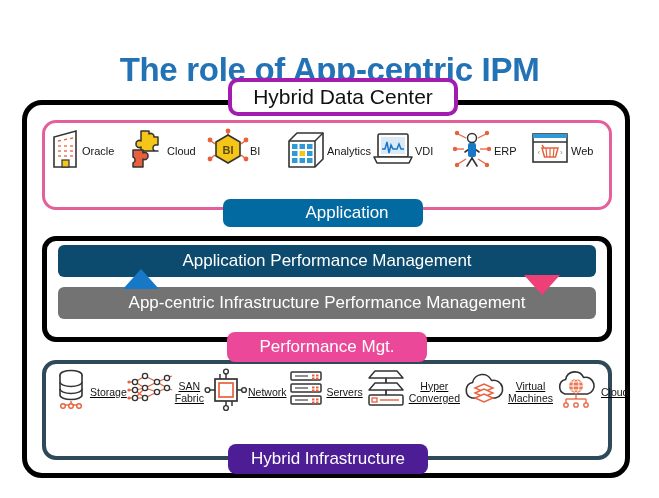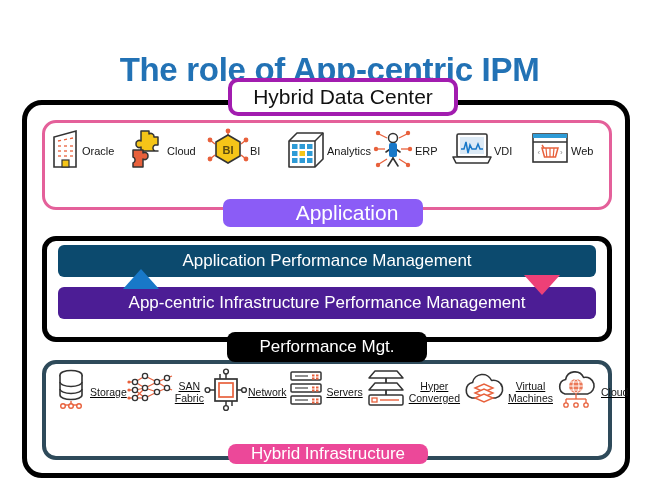--- a/index.html
+++ b/index.html
@@ -40,40 +40,40 @@
     box-sizing:border-box;
     z-index:12;
   }
   .badge-hdc{
     left:228px;top:78px;width:230px;height:38px;
     background:#ffffff;border:4px solid #a21caf;border-radius:10px;
     color:#111111;font-size:21px;
   }
   .badge-perf{
     left:227px;top:332px;width:200px;height:30px;
-    background:#000000;border-radius:8px;
+    background:#ec4899;border-radius:8px;
     color:#ffffff;font-size:17px;
   }
   .badge-infra{
-    left:228px;top:444px;width:200px;height:20px;
-    background:#ec4899;border-radius:8px;
+    left:228px;top:444px;width:200px;height:30px;
+    background:#4c1d95;border-radius:8px;
     color:#ffffff;font-size:17px;
   }
 
   
   .app-box{
     position:absolute;left:42px;top:120px;width:570px;height:90px;
     border:3px solid #E4609A;border-radius:14px;
     box-sizing:border-box;background:#ffffff;
   }
   .app-banner{
     position:absolute;left:223px;top:199px;width:200px;height:28px;
-    background:#8b5cf6;border-radius:7px;
+    background:#0369a1;border-radius:7px;
     display:flex;align-items:center;justify-content:center;
-    color:#ffffff;font-size:21px;white-space:nowrap;z-index:11;padding-left:48px;
+    color:#ffffff;font-size:17px;white-space:nowrap;z-index:11;padding-left:48px;
   }
 
   
   .icon-row{
     position:absolute;display:flex;align-items:flex-start;
     justify-content:space-between;
   }
   .app-icons{left:48px;top:126px;width:560px;}
   .infra-icons{left:52px;top:366px;width:552px;text-decoration:underline;}
 
@@ -100,21 +100,21 @@
     display:flex;align-items:center;justify-content:center;
     color:#ffffff;white-space:nowrap;
     box-sizing:border-box;
   }
   .bar-apm{
     left:58px;top:245px;width:538px;height:32px;
     background:#0c4a6e;border-radius:6px;font-size:17px;
   }
   .bar-ipm{
     left:58px;top:287px;width:538px;height:32px;
-    background:#4c1d95;border-radius:6px;font-size:17px;
+    background:#737373;border-radius:6px;font-size:17px;
   }
   
   .arrow-up{
     position:absolute;left:123px;top:269px;
     width:0;height:0;
     border-left:18px solid transparent;
     border-right:18px solid transparent;
     border-bottom:20px solid #1878C8;
     z-index:6;
   }
@@ -227,20 +227,32 @@
             <rect x="14.5" y="29" width="5.5" height="5" fill="#2E9BD6"></rect>
             <rect x="22" y="29" width="5.5" height="5" fill="#2E9BD6"></rect>
           </g>
         </svg>
       </div>
       <div class="icon-label">Analytics</div>
     </div>
 
     <div class="icon-cell">
       <div class="icon-glyph">
+        <svg width="44" height="38" viewBox="0 0 44 38">
+          <rect x="7" y="4" width="30" height="23" rx="1.5" fill="#fff" stroke="#333" stroke-width="1.6"></rect>
+          <rect x="10" y="7" width="24" height="17" fill="#DCEAF6"></rect>
+          <polyline points="11,19 14,19 16,12 18,23 20,15 22,19 26,19 28,14 30,19 33,19" fill="none" stroke="#1878C8" stroke-width="1.5"></polyline>
+          <path d="M3 27 H41 L38 33 H6 Z" fill="#fff" stroke="#333" stroke-width="1.6" stroke-linejoin="round"></path>
+        </svg>
+      </div>
+      <div class="icon-label">VDI</div>
+    </div>
+
+    <div class="icon-cell">
+      <div class="icon-glyph">
         <svg width="44" height="42" viewBox="0 0 44 42">
           <g stroke="#E8613C" stroke-width="1.3" fill="none">
             <path d="M16 10 L8 6"></path>
               <path d="M28 10 L36 6"></path>
             <path d="M16 31 L8 36"></path>
               <path d="M28 31 L36 36"></path>
             <path d="M14 21 L6 21"></path>
               <path d="M30 21 L38 21"></path>
           </g>
           <g fill="#E8613C">
@@ -250,32 +262,20 @@
               <circle cx="37" cy="37" r="2.2"></circle>
             <circle cx="5" cy="21" r="2.2"></circle>
               <circle cx="39" cy="21" r="2.2"></circle>
           </g>
           <circle cx="22" cy="10" r="4.5" fill="#fff" stroke="#333" stroke-width="1.5"></circle>
           <path d="M22 16 L22 30 M22 19 L15 24 M22 19 L29 24 M22 30 L17 38 M22 30 L27 38" stroke="#333" stroke-width="1.6" fill="none" stroke-linecap="round"></path>
           <rect x="18" y="15" width="8" height="14" rx="2" fill="#1878C8"></rect>
         </svg>
       </div>
       <div class="icon-label">ERP</div>
-    </div>
-
-    <div class="icon-cell">
-      <div class="icon-glyph">
-        <svg width="44" height="38" viewBox="0 0 44 38">
-          <rect x="7" y="4" width="30" height="23" rx="1.5" fill="#fff" stroke="#333" stroke-width="1.6"></rect>
-          <rect x="10" y="7" width="24" height="17" fill="#DCEAF6"></rect>
-          <polyline points="11,19 14,19 16,12 18,23 20,15 22,19 26,19 28,14 30,19 33,19" fill="none" stroke="#1878C8" stroke-width="1.5"></polyline>
-          <path d="M3 27 H41 L38 33 H6 Z" fill="#fff" stroke="#333" stroke-width="1.6" stroke-linejoin="round"></path>
-        </svg>
-      </div>
-      <div class="icon-label">VDI</div>
     </div>
 
 
     <div class="icon-cell">
       <div class="icon-glyph">
         <svg width="42" height="38" viewBox="0 0 42 38">
           <rect x="4" y="4" width="34" height="28" fill="#fff" stroke="#333" stroke-width="1.6"></rect>
           <rect x="4" y="4" width="34" height="4" fill="#2E9BD6"></rect>
           <line x1="4" y1="12" x2="38" y2="12" stroke="#333" stroke-width="1.3"></line>
           <path d="M13 18 h16 l-2.5 9 h-11 z" fill="#fff" stroke="#E8613C" stroke-width="1.5"></path>

